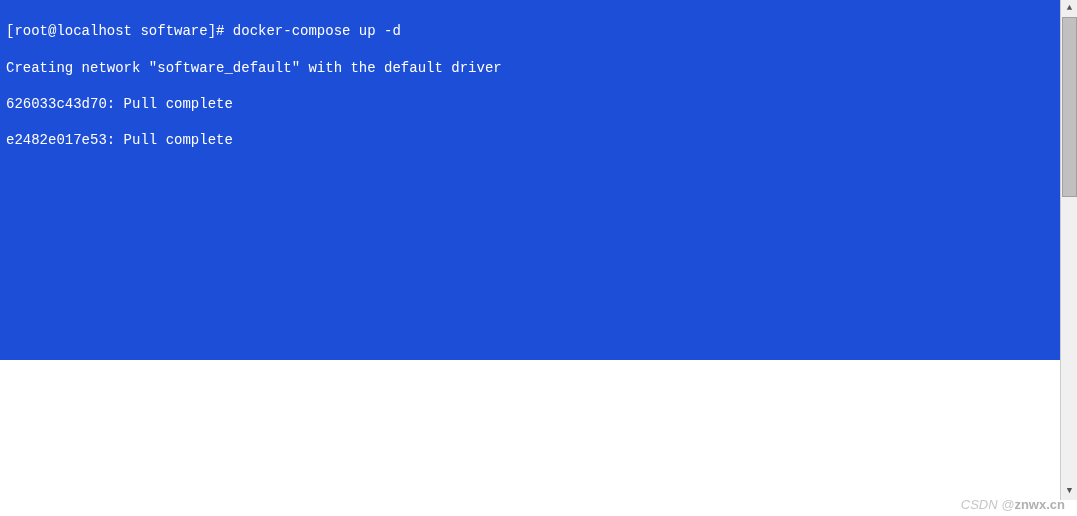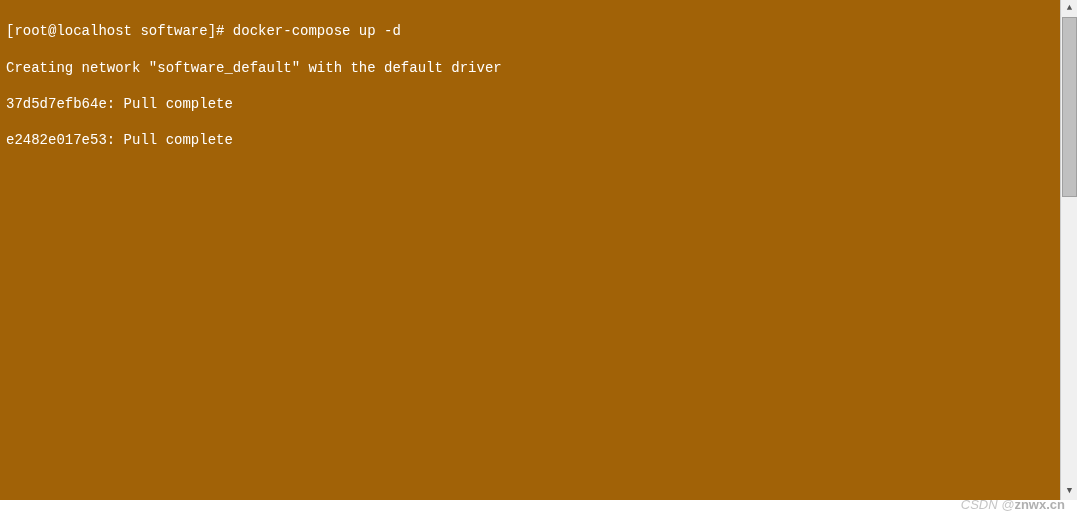--- a/index.html
+++ b/index.html
@@ -11,24 +11,24 @@
       background: #fff;
       font-family: "Consolas", "Monaco", "Courier New", monospace;
       font-size: 14px;
       line-height: 1.3;
       width: 1077px;
       height: 516px;
       overflow: hidden;
       position: relative;
     }
     .terminal-window {
-      background: #a16207;
+      background: #1d4ed8;
       color: #fff;
       width: 1060px;
-      height: 500px;
+      height: 360px;
       padding: 4px 6px;
       overflow: hidden;
       position: relative;
       white-space: pre;
     }
     .scrollbar {
       position: absolute;
       right: 0;
       top: 0;
       width: 17px;
@@ -82,21 +82,21 @@
       font-style: normal;
       color: rgba(150,150,150,0.75);
     }
   </style>
 </head>
 <body>
 
 <div class="terminal-window">
 <span class="line"><span>[root@localhost software]# </span><span>docker-compose up -d</span></span>
 <span class="line">Creating network "software_default" with the default driver</span>
-<span class="line">37d5d7efb64e: Pull complete</span>
+<span class="line">626033c43d70: Pull complete</span>
 <span class="line">e2482e017e53: Pull complete</span>
 
 
 
 
 
 
 
 
 </div>

